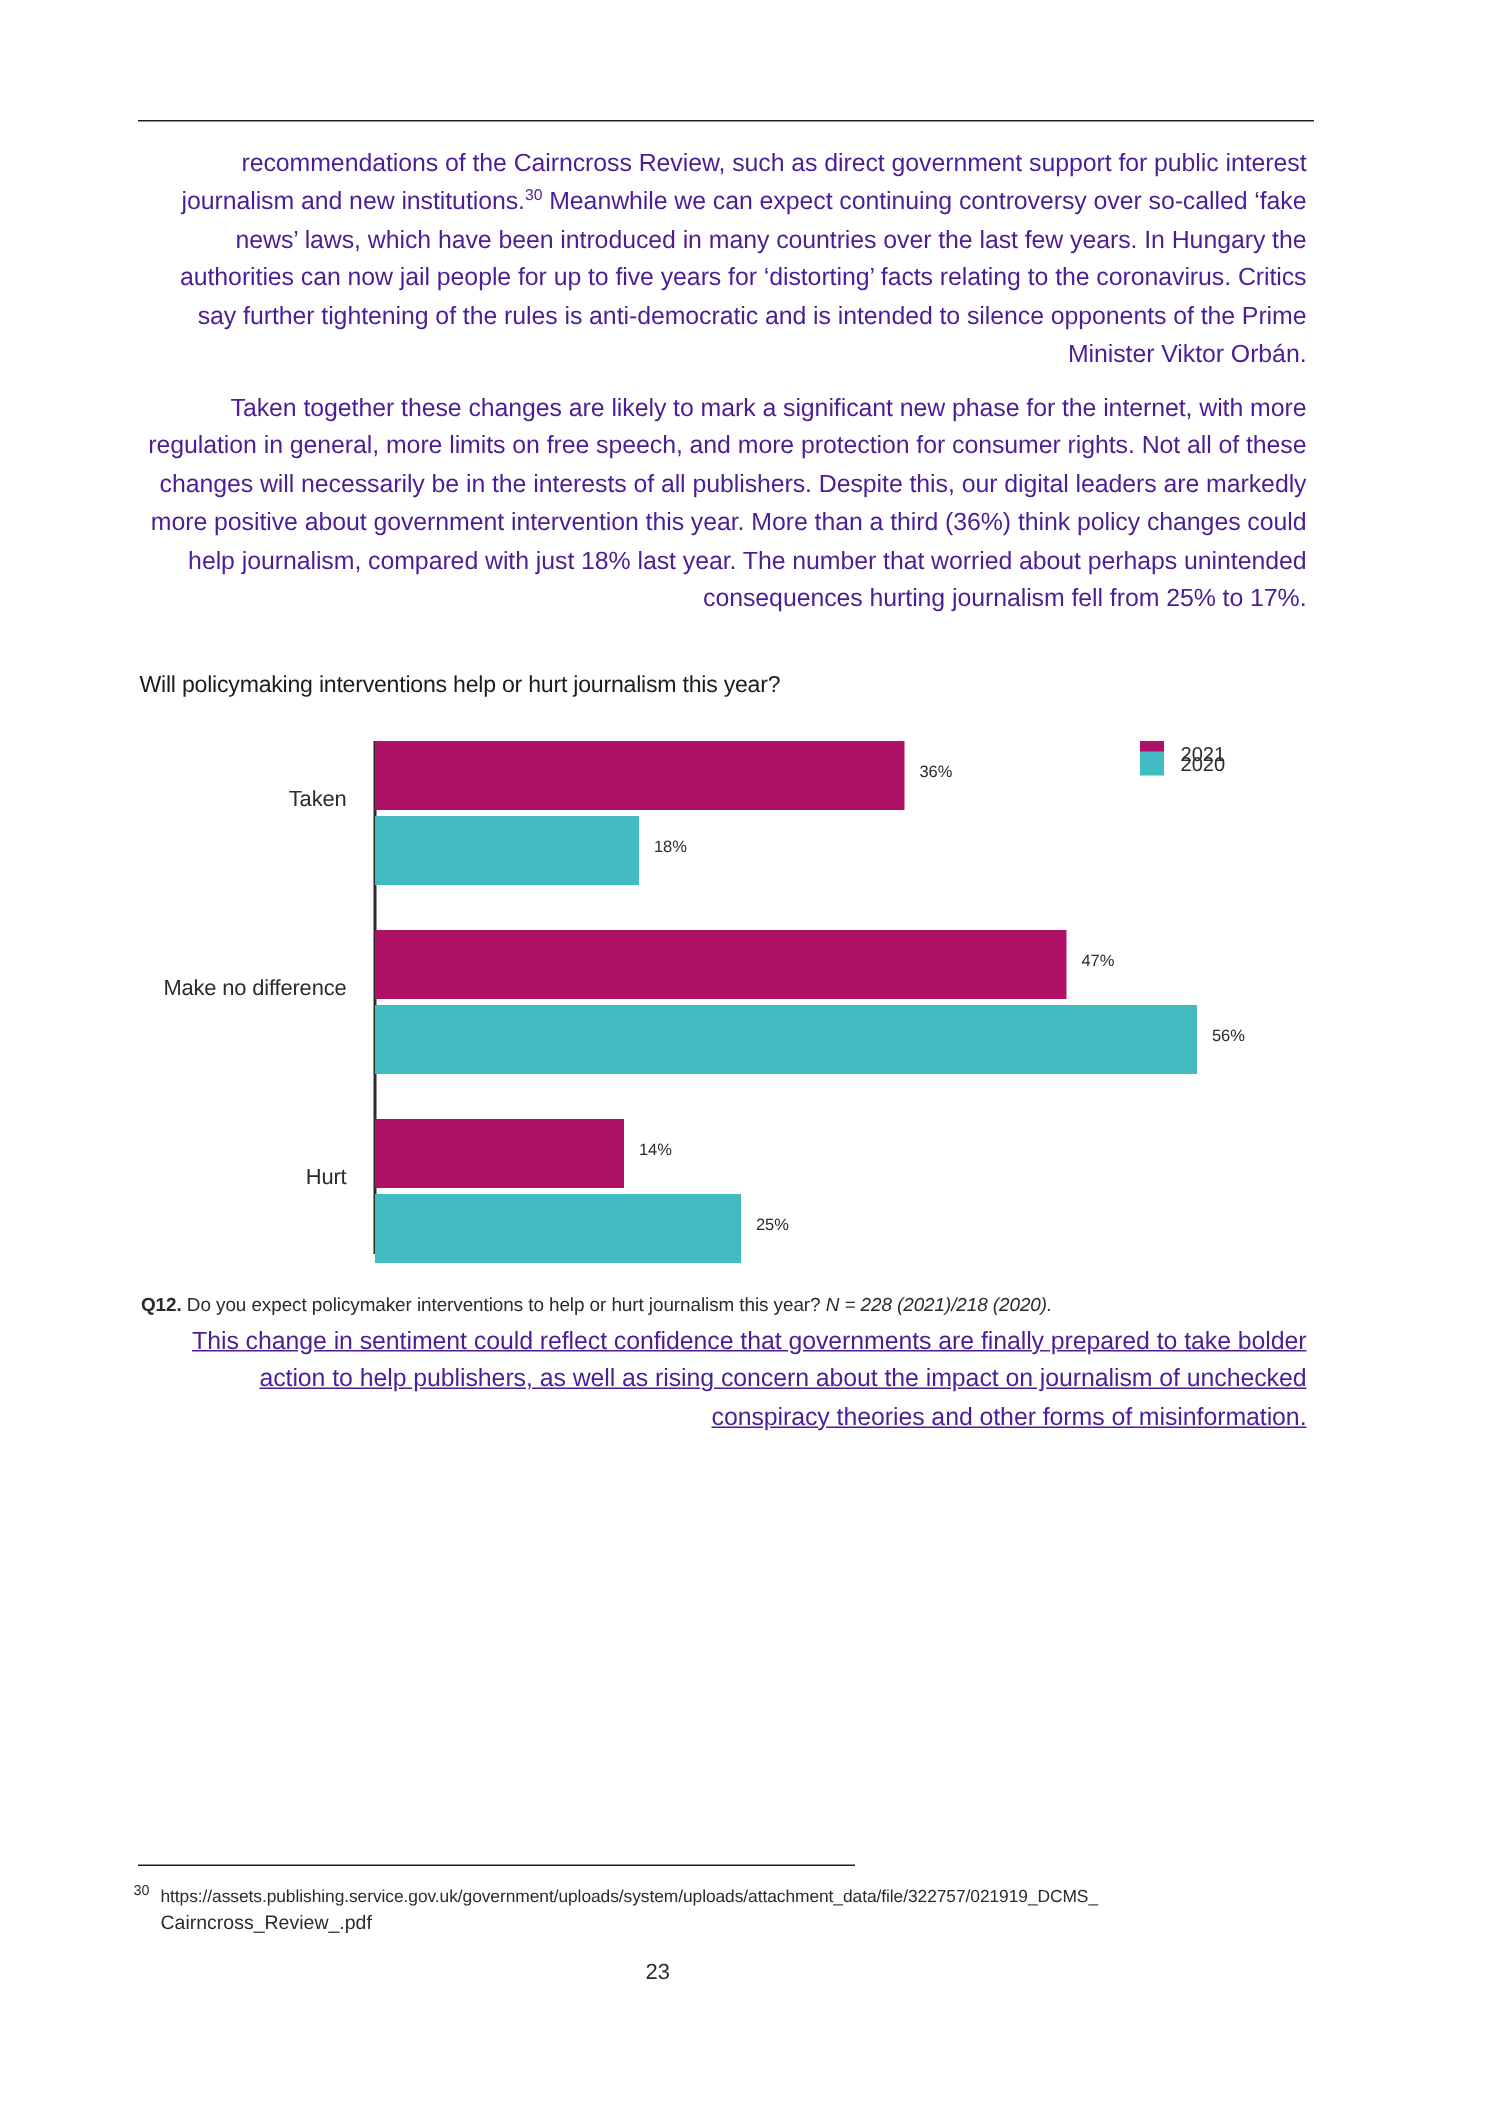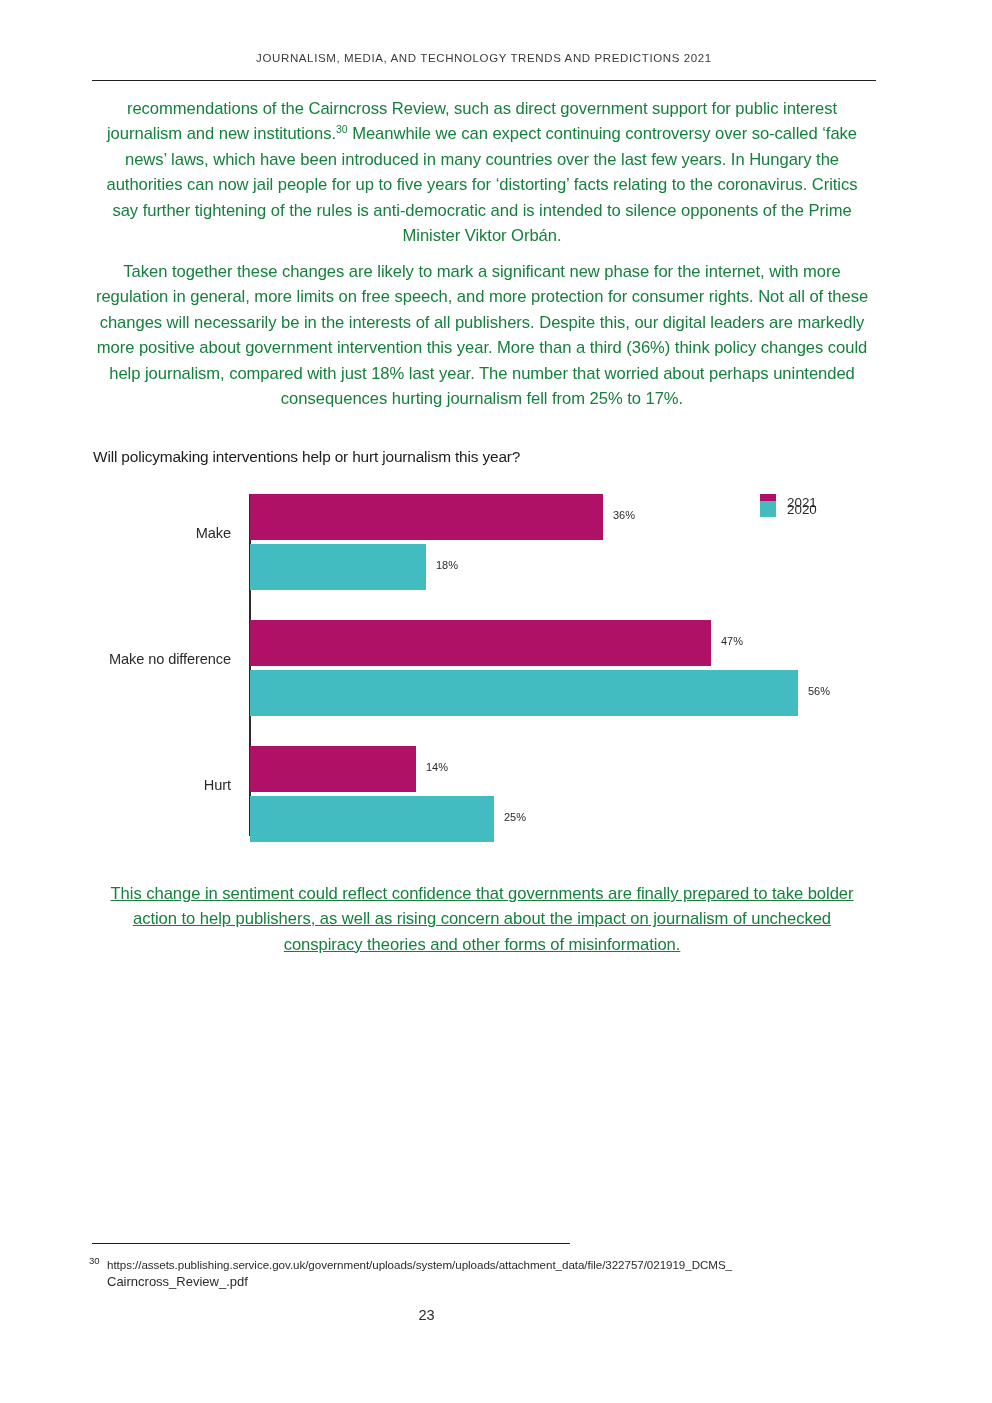--- a/index.html
+++ b/index.html
@@ -42,22 +42,22 @@
     background: #231f20;
   }
 
   
   .body-copy {
     position: absolute;
     left: 93px;
     width: 778px;
     font-size: 16.6px;
     line-height: 25.4px;
-    color: #15803d;
-    text-align: center;
+    color: #4c1d95;
+    text-align: right;
     font-family: "Liberation Sans", sans-serif;
     letter-spacing: -0.05px;
   }
   #para-1 { top: 96px; }
   #para-2 { top: 259px; }
   #para-3 { top: 881px; text-decoration: underline; }
 
   sup.fn-ref {
     font-size: 10.5px;
     vertical-align: 0.55em;
@@ -213,42 +213,42 @@
 
   
   .page-number {
     position: absolute;
     left: 0;
     top: 1307px;
     width: 853px;
     text-align: center;
     font-size: 14.6px;
     color: #2b2a2c;
+    padding-left: 12px;
   }
 </style>
 </head>
 <body>
 
 <div class="page">
 
-  <div class="running-header">JOURNALISM, MEDIA, AND TECHNOLOGY TRENDS AND PREDICTIONS 2021</div>
   <div class="header-rule"></div>
 
   <div class="body-copy" id="para-1"><span>recommendations of the Cairncross Review, such as direct government support for public interest journalism and new institutions.</span><sup class="fn-ref">30</sup><span> Meanwhile we can expect continuing controversy over so-called ‘fake news’ laws, which have been introduced in many countries over the last few years. In Hungary the authorities can now jail people for up to five years for ‘distorting’ facts relating to the coronavirus. Critics say further tightening of the rules is anti-democratic and is intended to silence opponents of the Prime Minister Viktor Orbán.</span></div>
 
   <div class="body-copy" id="para-2">Taken together these changes are likely to mark a significant new phase for the internet, with more regulation in general, more limits on free speech, and more protection for consumer rights. Not all of these changes will necessarily be in the interests of all publishers. Despite this, our digital leaders are markedly more positive about government intervention this year. More than a third (36%) think policy changes could help journalism, compared with just 18% last year. The number that worried about perhaps unintended consequences hurting journalism fell from 25% to 17%.</div>
 
   <div class="figure-title">Will policymaking interventions help or hurt journalism this year?</div>
 
   <div class="chart">
     <div class="chart-plot">
       <div class="axis-line"></div>
 
       <div class="cat-group" style="top:0px;">
-        <div class="cat-label" style="top:39px;">Make</div>
+        <div class="cat-label" style="top:39px;">Taken</div>
         <div class="bar y2021" style="top:8px; width:353px;"></div>
         <div class="bar-value" style="left:520px; top:23px;">36%</div>
         <div class="bar y2020" style="top:58px; width:176px;"></div>
         <div class="bar-value" style="left:343px; top:73px;">18%</div>
       </div>
 
       <div class="cat-group" style="top:126px;">
         <div class="cat-label" style="top:39px;">Make no difference</div>
         <div class="bar y2021" style="top:8px; width:461px;"></div>
         <div class="bar-value" style="left:628px; top:23px;">47%</div>
@@ -270,20 +270,21 @@
           <span class="legend-text">2021</span>
         </div>
         <div class="legend-row" style="top:7px;">
           <span class="legend-swatch y2020"></span>
           <span class="legend-text">2020</span>
         </div>
       </div>
     </div>
   </div>
 
+  <div class="q-caption"><span class="q-num">Q12.</span><span> Do you expect policymaker interventions to help or hurt journalism this year? </span><span class="q-n">N = 228 (2021)/218 (2020).</span></div>
 
   <div class="body-copy" id="para-3">This change in sentiment could reflect confidence that governments are finally prepared to take bolder action to help publishers, as well as rising concern about the impact on journalism of unchecked conspiracy theories and other forms of misinformation.</div>
 
   <div class="footnote-rule"></div>
   <div class="footnote"><span class="fn-marker">30</span><span class="fn-body">https://assets.publishing.service.gov.uk/government/uploads/system/uploads/attachment_data/file/322757/021919_DCMS_</span></div>
   <div class="footnote-line2">Cairncross_Review_.pdf</div>
 
   <div class="page-number">23</div>
 
 </div>

